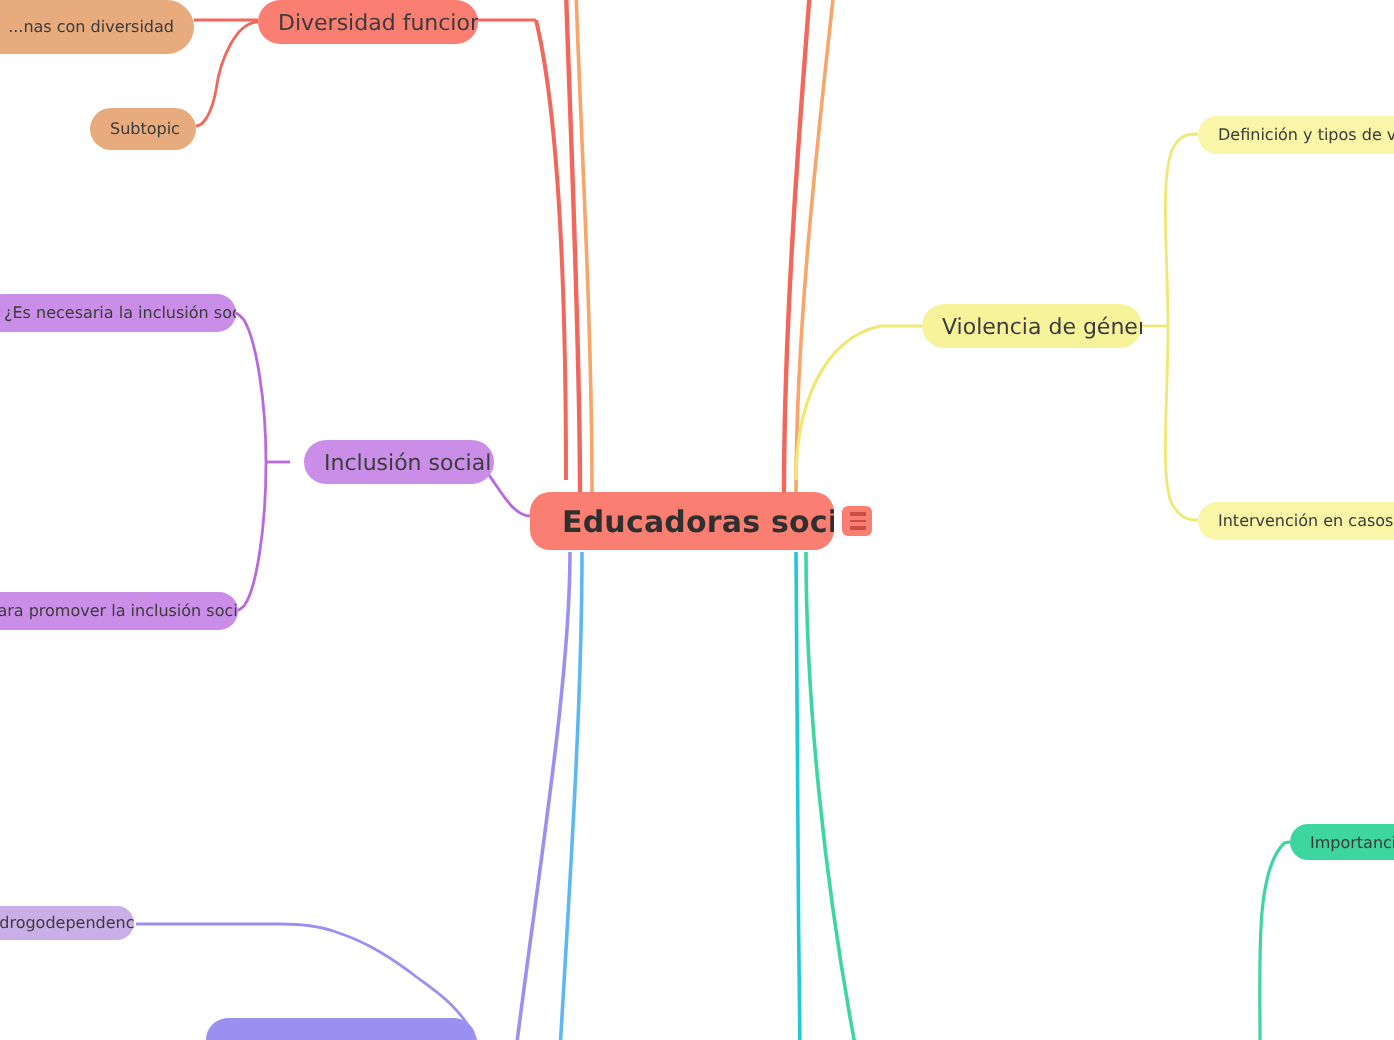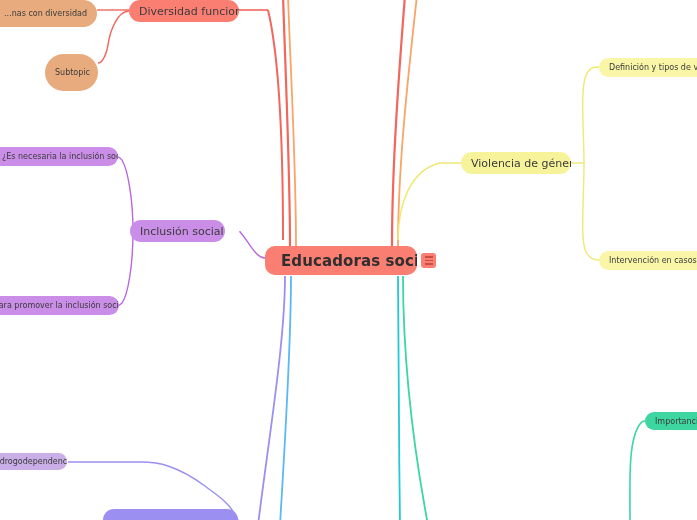--- a/index.html
+++ b/index.html
@@ -126,37 +126,37 @@
   </div>
 
   <div class="node branch" style="left:129px; top:0px; width:110px; height:22px; background:#fb7e72;">
     <span class="node-label">Diversidad funcional</span>
   </div>
 
   <div class="node leaf" style="left:-58px; top:0px; width:155px; height:27px; background:#e8ab7d; justify-content:flex-end;">
     <span class="node-label">...nas con diversidad</span>
   </div>
 
-  <div class="node leaf" style="left:45px; top:54px; width:53px; height:37px; background:#e8ab7d;">
+  <div class="node leaf" style="left:45px; top:54px; width:53px; height:21px; background:#e8ab7d;">
     <span class="node-label">Subtopic</span>
   </div>
 
   <div class="node branch" style="left:461px; top:152px; width:110px; height:22px; background:#f7f39a;">
     <span class="node-label">Violencia de género</span>
   </div>
 
   <div class="node leaf" style="left:599px; top:58px; width:135px; height:19px; background:#f9f6a8; justify-content:flex-start;">
     <span class="node-label">Definición y tipos de violen...</span>
   </div>
 
   <div class="node leaf" style="left:599px; top:251px; width:135px; height:19px; background:#f9f6a8; justify-content:flex-start;">
     <span class="node-label">Intervención en casos de vi...</span>
   </div>
 
-  <div class="node branch" style="left:130px; top:220px; width:95px; height:22px; background:#cb8ee8;">
+  <div class="node branch" style="left:152px; top:220px; width:95px; height:22px; background:#cb8ee8;">
     <span class="node-label">Inclusión social</span>
   </div>
 
   <div class="node leaf" style="left:-8px; top:147px; width:126px; height:19px; background:#cb8ee8;">
     <span class="node-label">¿Es necesaria la inclusión social?</span>
   </div>
 
   <div class="node leaf" style="left:-24px; top:296px; width:143px; height:19px; background:#cb8ee8; justify-content:flex-end;">
     <span class="node-label">...para promover la inclusión social</span>
   </div>

